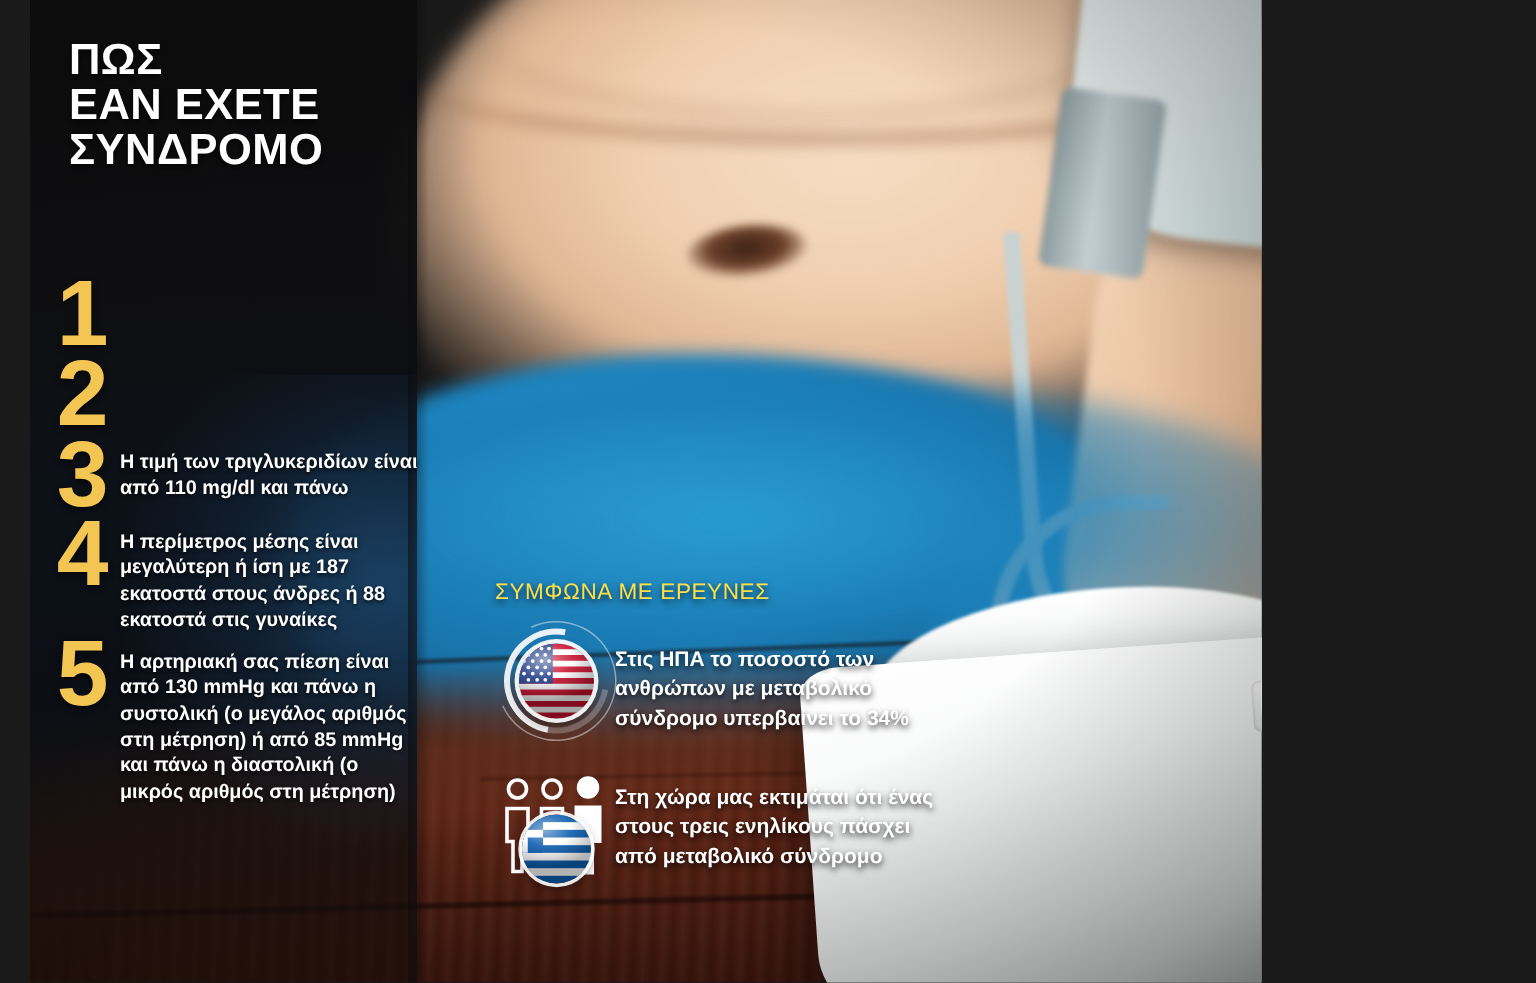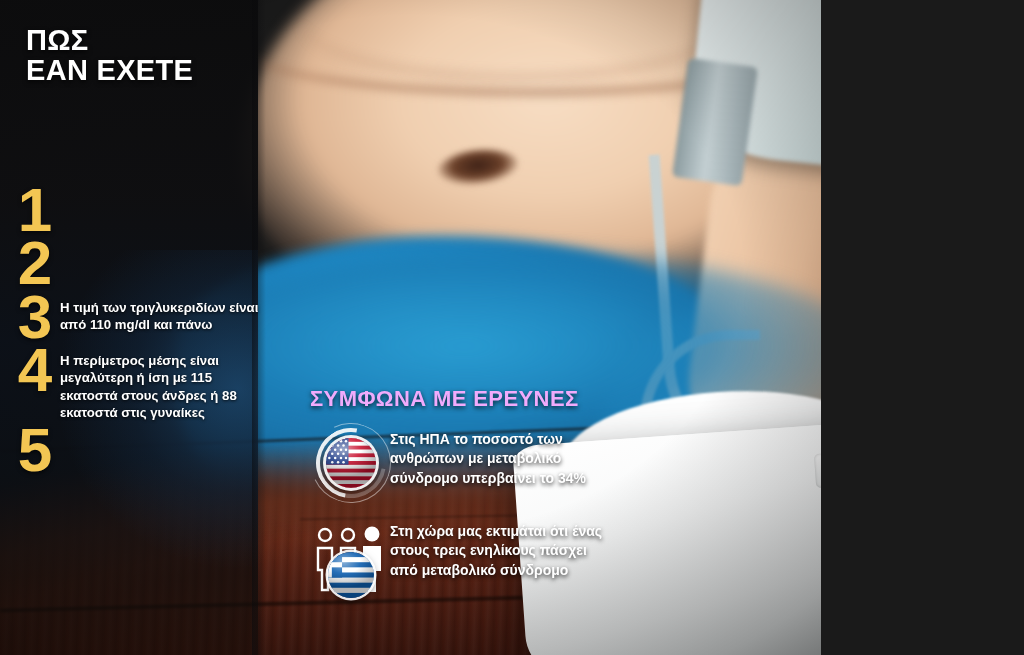--- a/index.html
+++ b/index.html
@@ -1,19 +1,19 @@
 <!DOCTYPE html>
 <html lang="el"><head>
 <meta charset="utf-8">
 <style>
   * { margin:0; padding:0; box-sizing:border-box; }
   html,body { width:1024px; height:655px; overflow:hidden; background:#1a1a1a; }
   body { font-family:"Liberation Sans", sans-serif; }
 
-  #poster { position:relative; width:821px; height:655px; overflow:hidden; }
+  #poster { position:relative; width:821px; height:655px; overflow:hidden;margin-left:20px; }
 
   
   .bg { position:absolute; inset:0; }
 
   
   .bg-base {
     background:
       radial-gradient(ellipse 70% 55% at 52% 22%, #f0d3b8 0%, #e3bb9c 32%, #caa081 52%, rgba(90,62,48,0.85) 74%, rgba(26,20,17,0.97) 100%),
       linear-gradient(180deg,#100d0c 0%,#1b1513 100%);
   }
@@ -202,24 +202,24 @@
     margin-top:-4px;
   }
   .itxt {
     flex:1; color:#ffffff; font-size:13.2px; line-height:1.31; font-weight:bold;
     padding-left:6px; padding-top:2px; text-shadow:0 1px 3px rgba(0,0,0,0.85);
   }
 
   
   .research { position:absolute; left:310px; top:386px; width:300px; }
   .research-h {
-    color:#f0abfc; font-weight:bold; font-size:22px; letter-spacing:0.4px;
+    color:#fde047; font-weight:normal; font-size:15px; letter-spacing:0.4px;
     text-shadow:0 2px 5px rgba(0,0,0,0.75); margin-bottom:16px; white-space:nowrap;
   }
-  .stat { position:relative; display:flex; align-items:flex-start; margin-bottom:14px; }
+  .stat { position:relative; display:flex; align-items:center; margin-bottom:14px; }
   .stat-icon { position:relative; width:80px; flex:0 0 80px; height:78px; }
   .stat-txt {
     flex:1; color:#ffffff; font-size:14px; line-height:1.38; font-weight:bold;
     text-shadow:0 2px 4px rgba(0,0,0,0.8); padding-top:2px;
   }
 
   
   .badge { position:absolute; left:16px; top:10px; width:50px; height:50px; border-radius:50%;
            overflow:hidden; box-shadow:0 0 0 3px rgba(255,255,255,0.92), 0 3px 8px rgba(0,0,0,0.55); }
   .badge::after { content:""; position:absolute; inset:0; border-radius:50%;
@@ -280,44 +280,46 @@
     <div class="vignette"></div>
   </div>
 
   <div class="panel"></div>
   <div class="panel-glow"></div>
   <div class="panel-edge"></div>
 
   <div class="title">
     <div>ΠΩΣ</div>
     <div>ΕΑΝ ΕΧΕΤΕ</div>
+    <div>ΣΥΝΔΡΟΜΟ</div>
   </div>
 
   <div class="list">
 
     <div class="item">
       <div class="num">1</div>
     </div>
 
     <div class="item">
       <div class="num">2</div>
     </div>
 
     <div class="item">
       <div class="num">3</div>
       <div class="itxt">Η τιμή των τριγλυκεριδίων είναι από 110 mg/dl και πάνω</div>
     </div>
 
     <div class="item">
       <div class="num">4</div>
-      <div class="itxt">Η περίμετρος μέσης είναι μεγαλύτερη ή ίση με 115 εκατοστά στους άνδρες ή 88 εκατοστά στις γυναίκες</div>
+      <div class="itxt">Η περίμετρος μέσης είναι μεγαλύτερη ή ίση με 187 εκατοστά στους άνδρες ή 88 εκατοστά στις γυναίκες</div>
     </div>
 
     <div class="item">
       <div class="num">5</div>
+      <div class="itxt">Η αρτηριακή σας πίεση είναι από 130 mmHg και πάνω η συστολική (ο μεγάλος αριθμός στη μέτρηση) ή από 85 mmHg και πάνω η διαστολική (ο μικρός αριθμός στη μέτρηση)</div>
     </div>
 
   </div>
 
   <div class="research">
 
     <div class="research-h">ΣΥΜΦΩΝΑ ΜΕ ΕΡΕΥΝΕΣ</div>
 
     <div class="stat">
       <div class="stat-icon">

